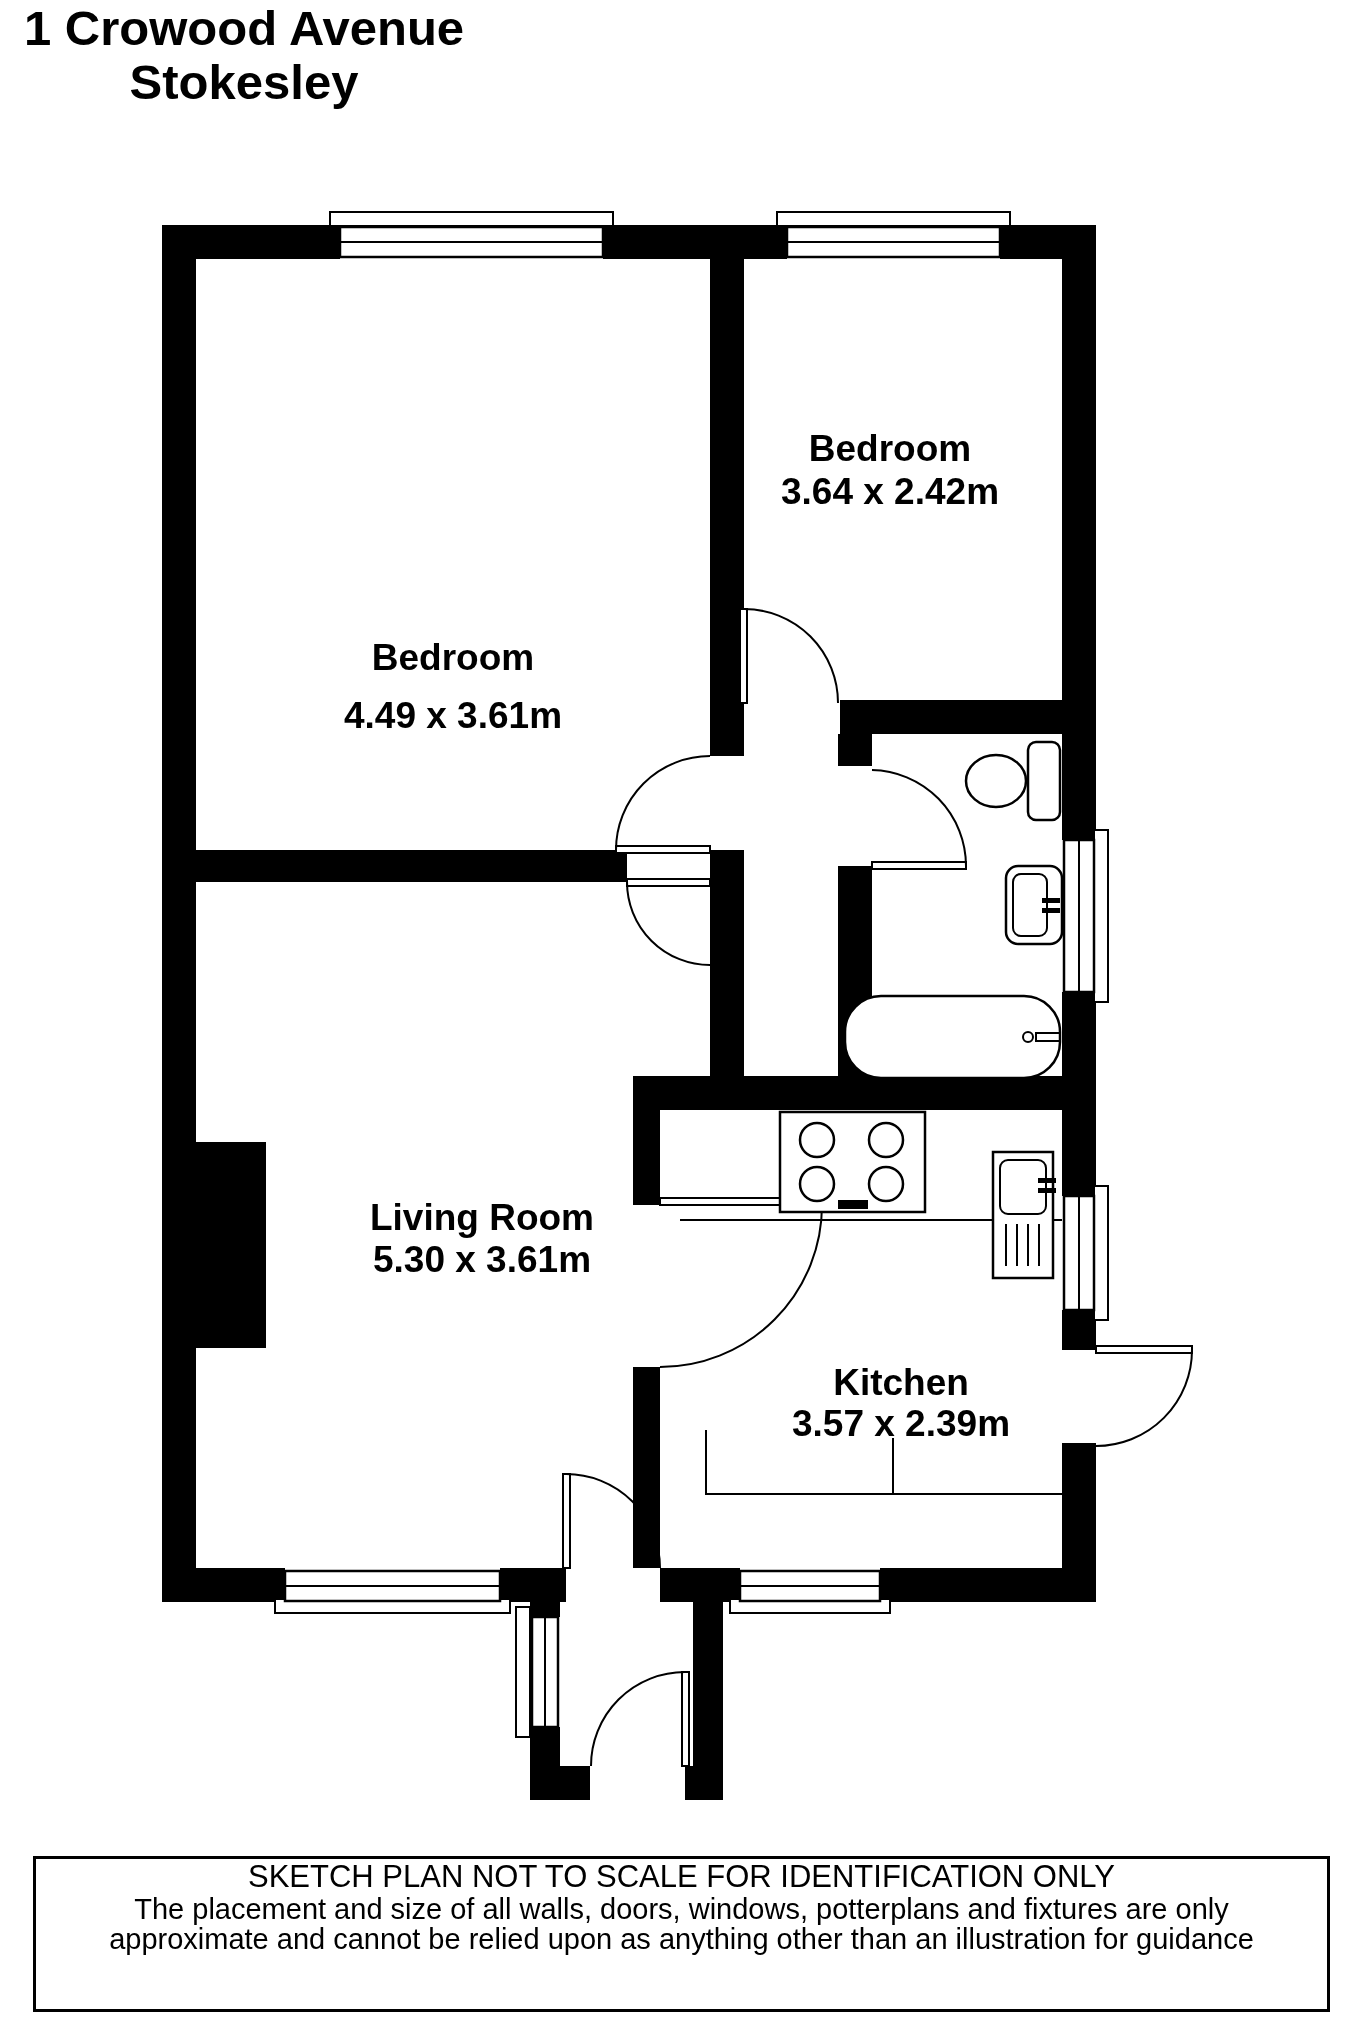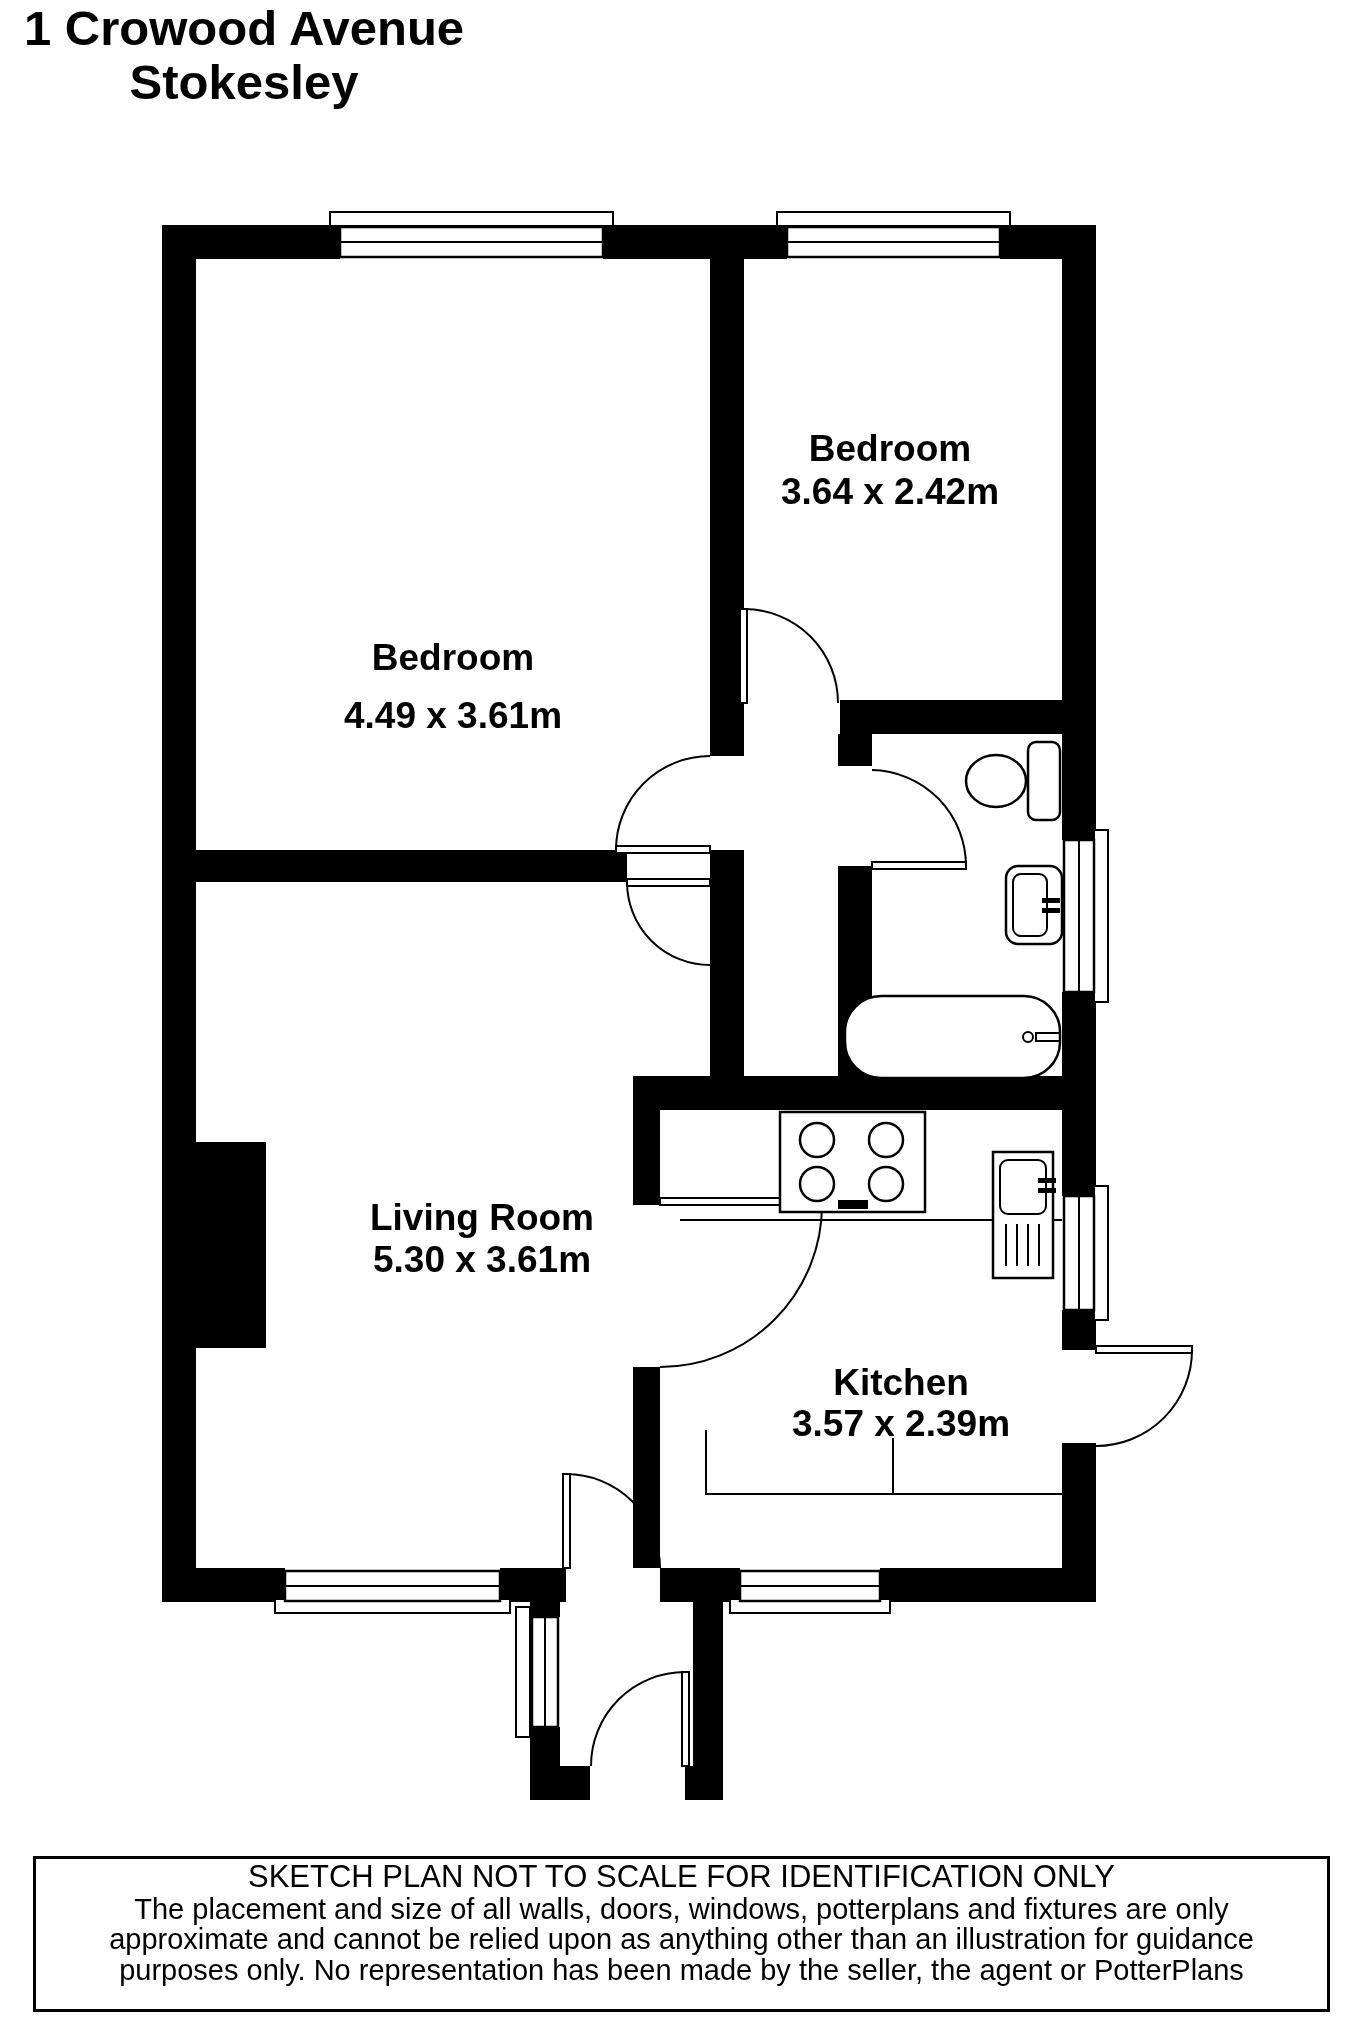--- a/index.html
+++ b/index.html
@@ -202,16 +202,15 @@
       <text class="room-label" x="482" y="1272">5.30 x 3.61m</text>
       <text class="room-label" x="901" y="1395">Kitchen</text>
       <text class="room-label" x="901" y="1436">3.57 x 2.39m</text>
     </g>
   </svg>
 
   <div class="footer-box">
     <div class="f-big">SKETCH PLAN NOT TO SCALE FOR IDENTIFICATION ONLY</div>
     <div class="f-line">The placement and size of all walls, doors, windows, potterplans and fixtures are only</div>
     <div class="f-line">approximate and cannot be relied upon as anything other than an illustration for guidance</div>
-    <div class="f-line">purposes only. No representation has been made by the seller, the agent or PotterPlans</div>
   </div>
 
 </div>
 
 </body></html>

